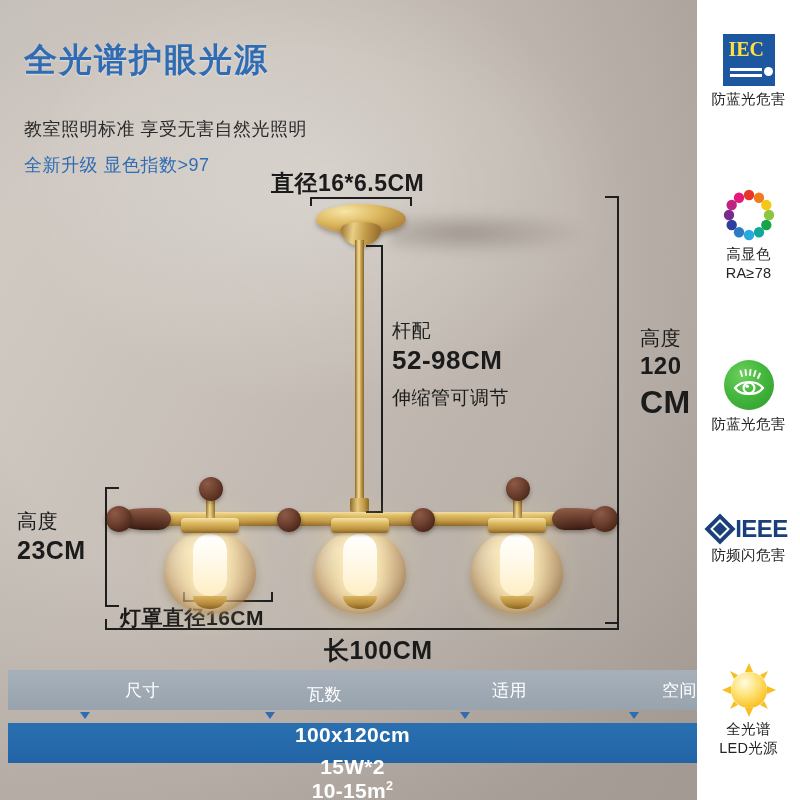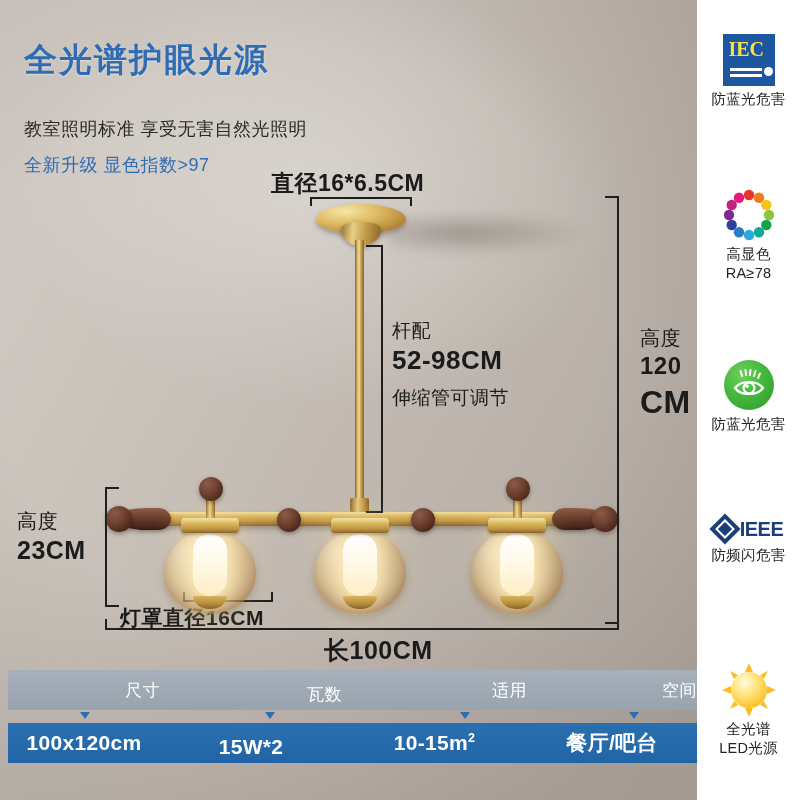--- a/index.html
+++ b/index.html
@@ -201,21 +201,21 @@
   .ieee-dia {
     width: 22px; height: 22px; background: #1b3f7a;
     transform: rotate(45deg);
     position: relative;
   }
   .ieee-dia::after {
     content:""; position:absolute; left:4px; top:4px; width:14px; height:14px;
     border: 2px solid #ffffff; box-sizing: border-box;
   }
   .ieee-txt {
-    font-size: 20px; font-weight: bold; color: #1b3f7a;
+    font-size: 24px; font-weight: bold; color: #1b3f7a;
     font-family: "Liberation Sans", sans-serif; letter-spacing: -0.5px;
   }
 
   .sun-wrap { position: relative; width: 54px; height: 54px; }
   .sun-core {
     position: absolute; left: 9px; top: 9px; width: 36px; height: 36px;
     border-radius: 50%;
     background-image: radial-gradient(circle at 38% 30%, #fffbe2 0%, #ffe37a 38%, #f9c52e 72%, #e8a511 100%);
   }
 
@@ -426,20 +426,20 @@
     <div class="th c1">瓦数</div>
     <div class="th c2">适用</div>
     <div class="th c3">空间</div>
   </div>
 
   <div class="tri" style="left:80px;"></div>
   <div class="tri" style="left:265px;"></div>
   <div class="tri" style="left:460px;"></div>
   <div class="tri" style="left:629px;"></div>
 
-  <div class="tbl tbl-body" style="position:absolute;">
+  <div class="tbl tbl-body" style="position:absolute;flex-direction:column;">
     <div class="td c0">100x120cm</div>
     <div class="td c1">15W*2</div>
     <div class="td c2"><span>10-15m</span><sup>2</sup></div>
     <div class="td c3">餐厅/吧台</div>
   </div>
 
 </div>
 
 </body></html>

